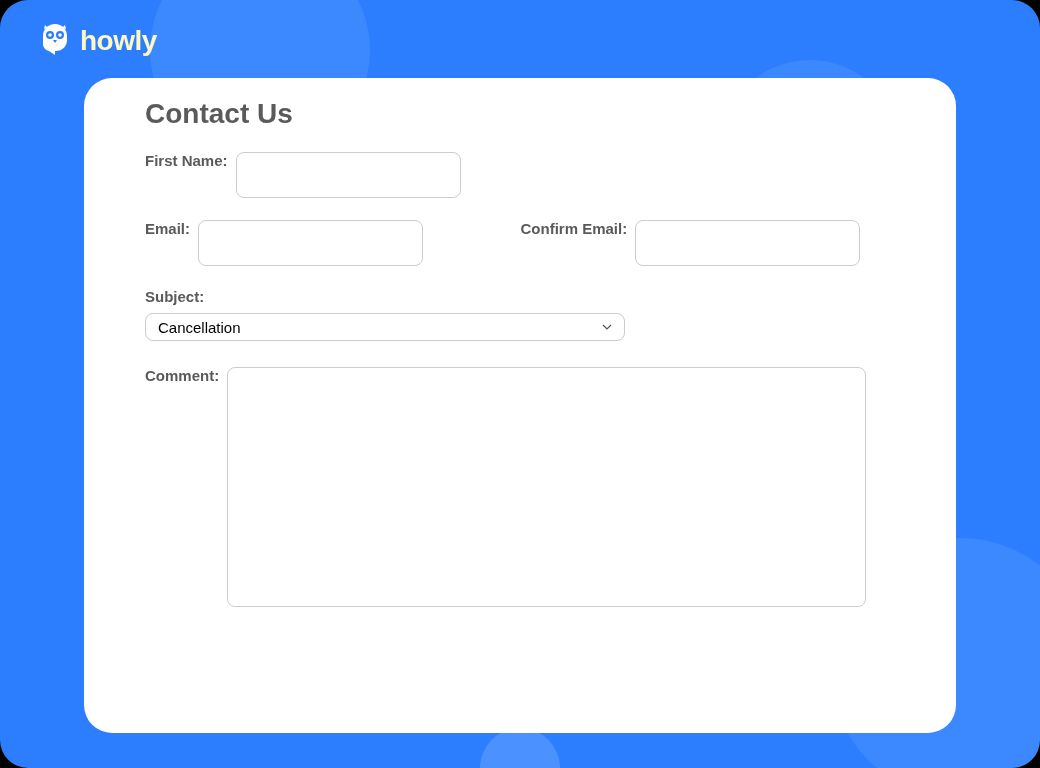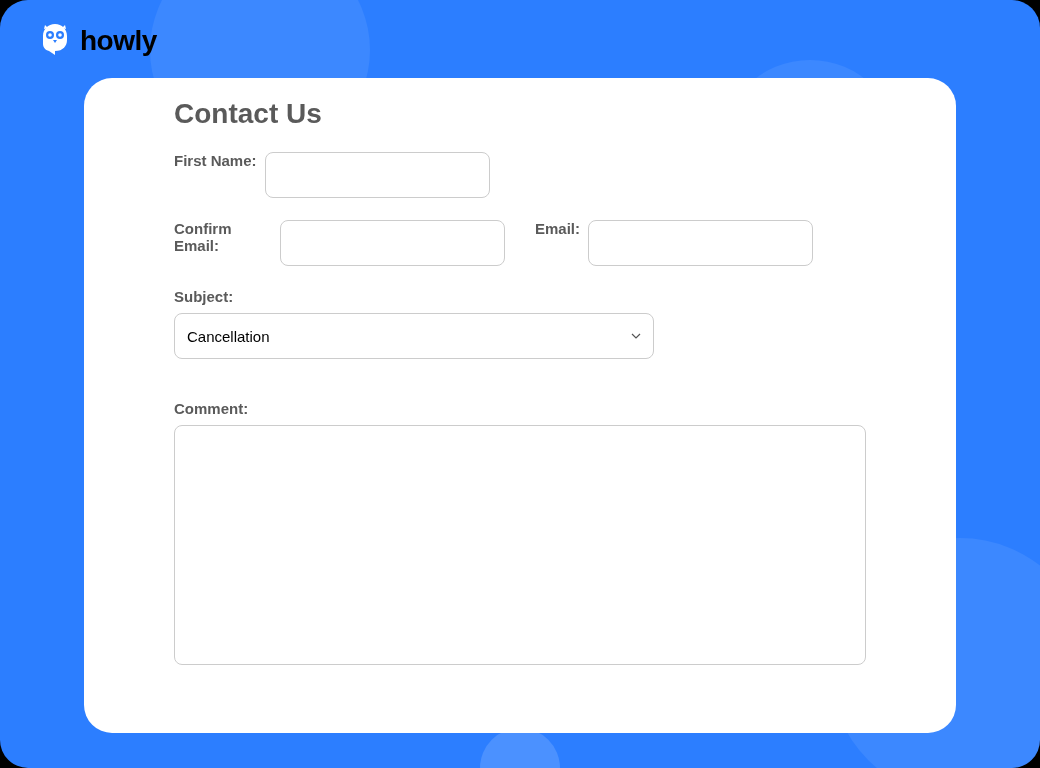--- a/index.html
+++ b/index.html
@@ -57,34 +57,34 @@
   .logo-area {
     position: absolute;
     top: 22px;
     left: 38px;
     display: flex;
     align-items: center;
     gap: 8px;
     z-index: 5;
   }
   .logo-text {
-    color: #000000;
+    color: #fef9c3;
     font-size: 28px;
     font-weight: 700;
     letter-spacing: -0.5px;
   }
   .form-card {
     position: absolute;
     top: 78px;
     left: 84px;
     width: 872px;
     height: 655px;
     background: #fff;
     border-radius: 28px;
-    padding: 20px 90px 0 90px;
+    padding: 20px 90px 0 61px;
     overflow: hidden;
   }
   .page-title {
     color: #5a5a5a;
     font-size: 28px;
     font-weight: 700;
     margin-bottom: 22px;
   }
   .form-row {
     display: flex;
@@ -108,41 +108,41 @@
     border-radius: 8px;
     padding: 0 12px;
     font-size: 15px;
     outline: none;
     background: #fff;
   }
   .subject-row {
     display: flex;
     flex-direction: column;
     gap: 8px;
-    margin-bottom: 41px;
+    margin-bottom: 26px;
   }
   .select-wrap {
     width: 480px;
-    height: 46px;
+    height: 28px;
     border: 1px solid #ccc;
     border-radius: 8px;
     display: flex;
     align-items: center;
     padding: 0 12px;
     justify-content: space-between;
     cursor: pointer;
     background: #fff;
   }
   .select-value {
     color: #000;
     font-size: 15px;
   }
   .comment-group {
     display: flex;
-    flex-direction: column;
+    flex-direction: row;
     gap: 8px;
   }
   .comment-textarea {
     width: 100%;
     height: 240px;
     border: 1px solid #ccc;
     border-radius: 8px;
     padding: 12px;
     font-size: 15px;
     outline: none;
@@ -181,25 +181,25 @@
 
     <div class="form-row">
       <div class="form-group">
         <label class="form-label">First Name:</label>
         <input type="text" class="text-input" value="" style="">
       </div>
     </div>
 
     <div class="form-row">
       <div class="form-group">
+        <label class="form-label">Email:</label>
+        <input type="text" class="text-input" value="" style="">
+      </div>
+      <div class="form-group">
         <label class="form-label">Confirm Email:</label>
-        <input type="text" class="text-input" value="" style="">
-      </div>
-      <div class="form-group">
-        <label class="form-label">Email:</label>
         <input type="text" class="text-input" value="" style="">
       </div>
     </div>
 
     <div class="subject-row">
       <label class="form-label">Subject:</label>
       <div class="select-wrap">
         <span class="select-value">Cancellation</span>
         <span>
           <svg width="10" height="10" viewBox="0 0 10 10">

